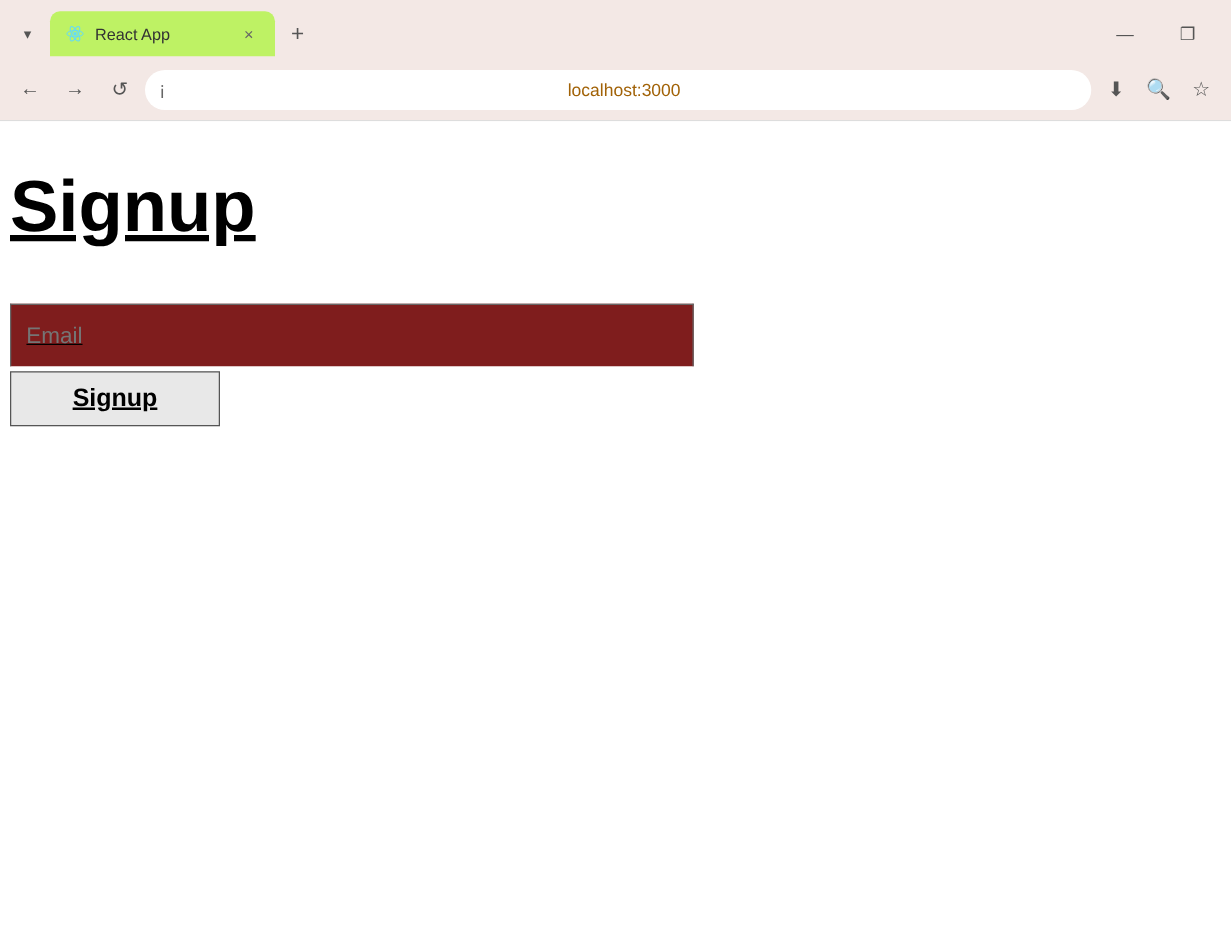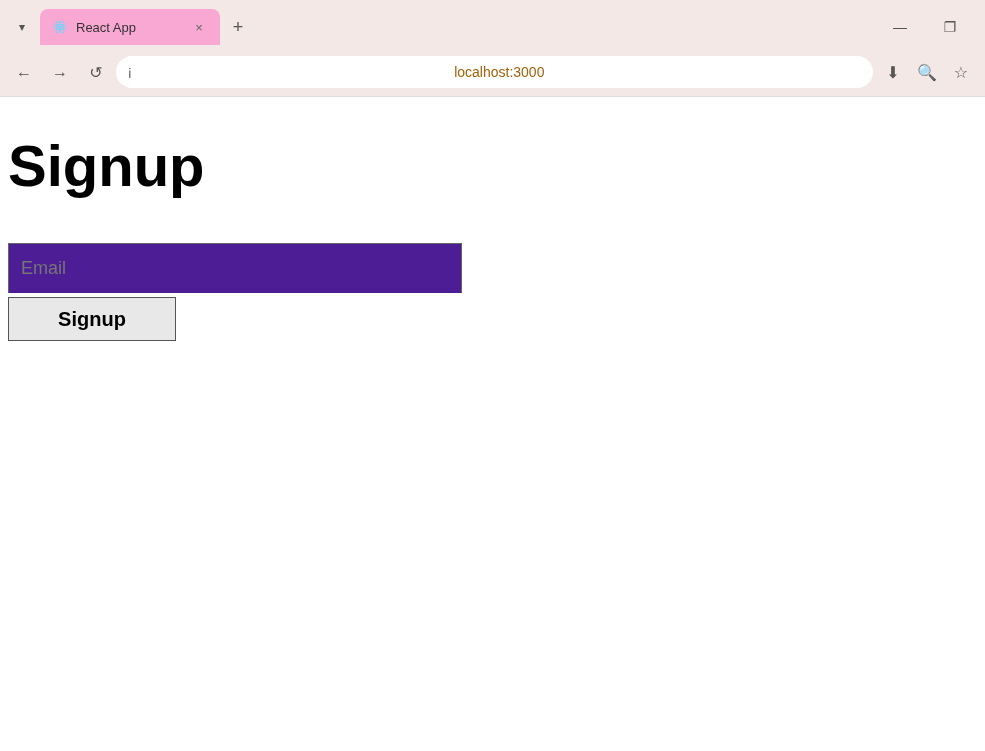--- a/index.html
+++ b/index.html
@@ -38,21 +38,21 @@
       justify-content: center;
       cursor: pointer;
       color: #555;
       font-size: 12px;
       margin-right: 4px;
     }
 
     .tab {
       display: flex;
       align-items: center;
-      background: #f9a8d4;
+      background: #bef264;
       border-radius: 8px 8px 0 0;
       padding: 0 12px;
       height: 36px;
       min-width: 180px;
       max-width: 240px;
       gap: 8px;
       position: relative;
     }
 
     .tab-title {
@@ -176,44 +176,45 @@
     .react-icon {
       width: 16px;
       height: 16px;
     }
 
     
     .page-content {
       background: #fff;
       padding: 40px 8px 20px 8px;
       min-height: 600px;
+      text-decoration: underline;
     }
 
     .page-title {
       font-size: 58px;
       font-weight: 900;
       color: #000;
       margin-bottom: 48px;
       line-height: 1;
     }
 
     .form-container {
       display: flex;
       flex-direction: column;
       gap: 0;
     }
 
     .form-input {
-      width: 454px;
+      width: 547px;
       height: 50px;
       padding: 8px 12px;
       font-size: 18px;
       color: #aaa;
       border: 1.5px solid #666;
-      background: #4c1d95;
+      background: #7f1d1d;
       outline: none;
     }
 
     .form-input:first-child {
       border-bottom: none;
     }
 
     .signup-button {
       width: 168px;
       height: 44px;

